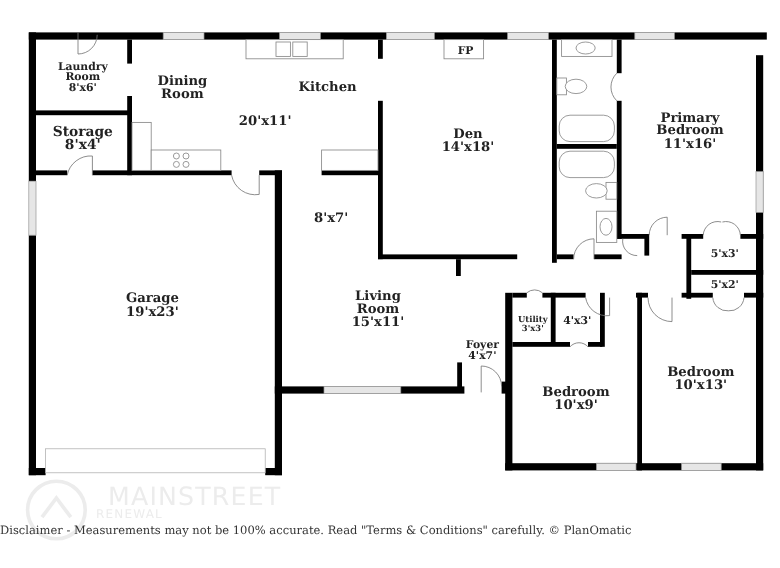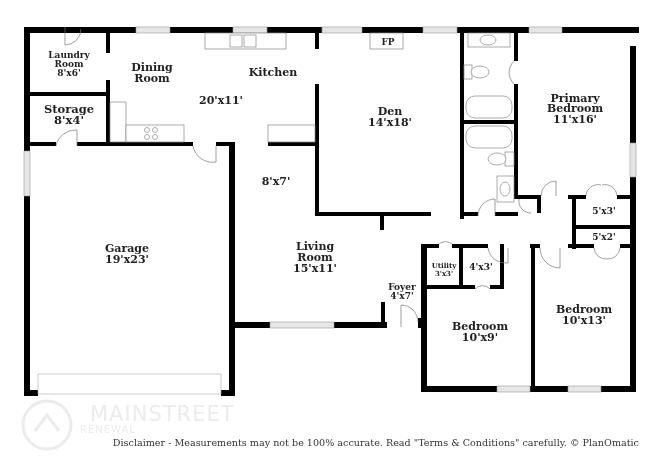--- a/index.html
+++ b/index.html
@@ -9,21 +9,21 @@
   .win { fill: #e6e6e6; stroke: #9a9a9a; stroke-width: 0.6; }
   .fix { fill: #fff; stroke: #888; stroke-width: 0.7; }
   .door { fill: none; stroke: #777; stroke-width: 0.7; }
   .lbl { font-family: "DejaVu Serif", serif; font-weight: bold; fill: #222; text-anchor: middle; }
   .lbl-sm { font-size: 9px; }
   .lbl-md { font-size: 11px; }
   .lbl-lg { font-size: 11.5px; }
   .watermark { position: absolute; left: 20px; top: 395px; width: 240px; height: 60px; }
   .wm-text1 { position: absolute; left: 90px; top: 402px; font-family: "DejaVu Sans", sans-serif; font-size: 21px; color: #ececec; letter-spacing: 1px; }
   .wm-text2 { position: absolute; left: 80px; top: 424px; font-family: "DejaVu Sans", sans-serif; font-size: 10px; color: #ececec; letter-spacing: 1px; }
-  .disclaimer { position: absolute; left: 0; width: 639px; top: 437px; text-align: right; font-family: "DejaVu Serif", serif; font-size: 9.6px; color: #333; }
+  .disclaimer { position: absolute; left: 0; width: 639px; top: 437px; text-align: left; font-family: "DejaVu Serif", serif; font-size: 9.6px; color: #333; }
 </style>
 </head>
 <body>
 
 <svg id="plan" viewBox="0 0 650 473">
 
   <g>
 
     <rect class="wall" x="24" y="27" width="615" height="6"></rect>
 

